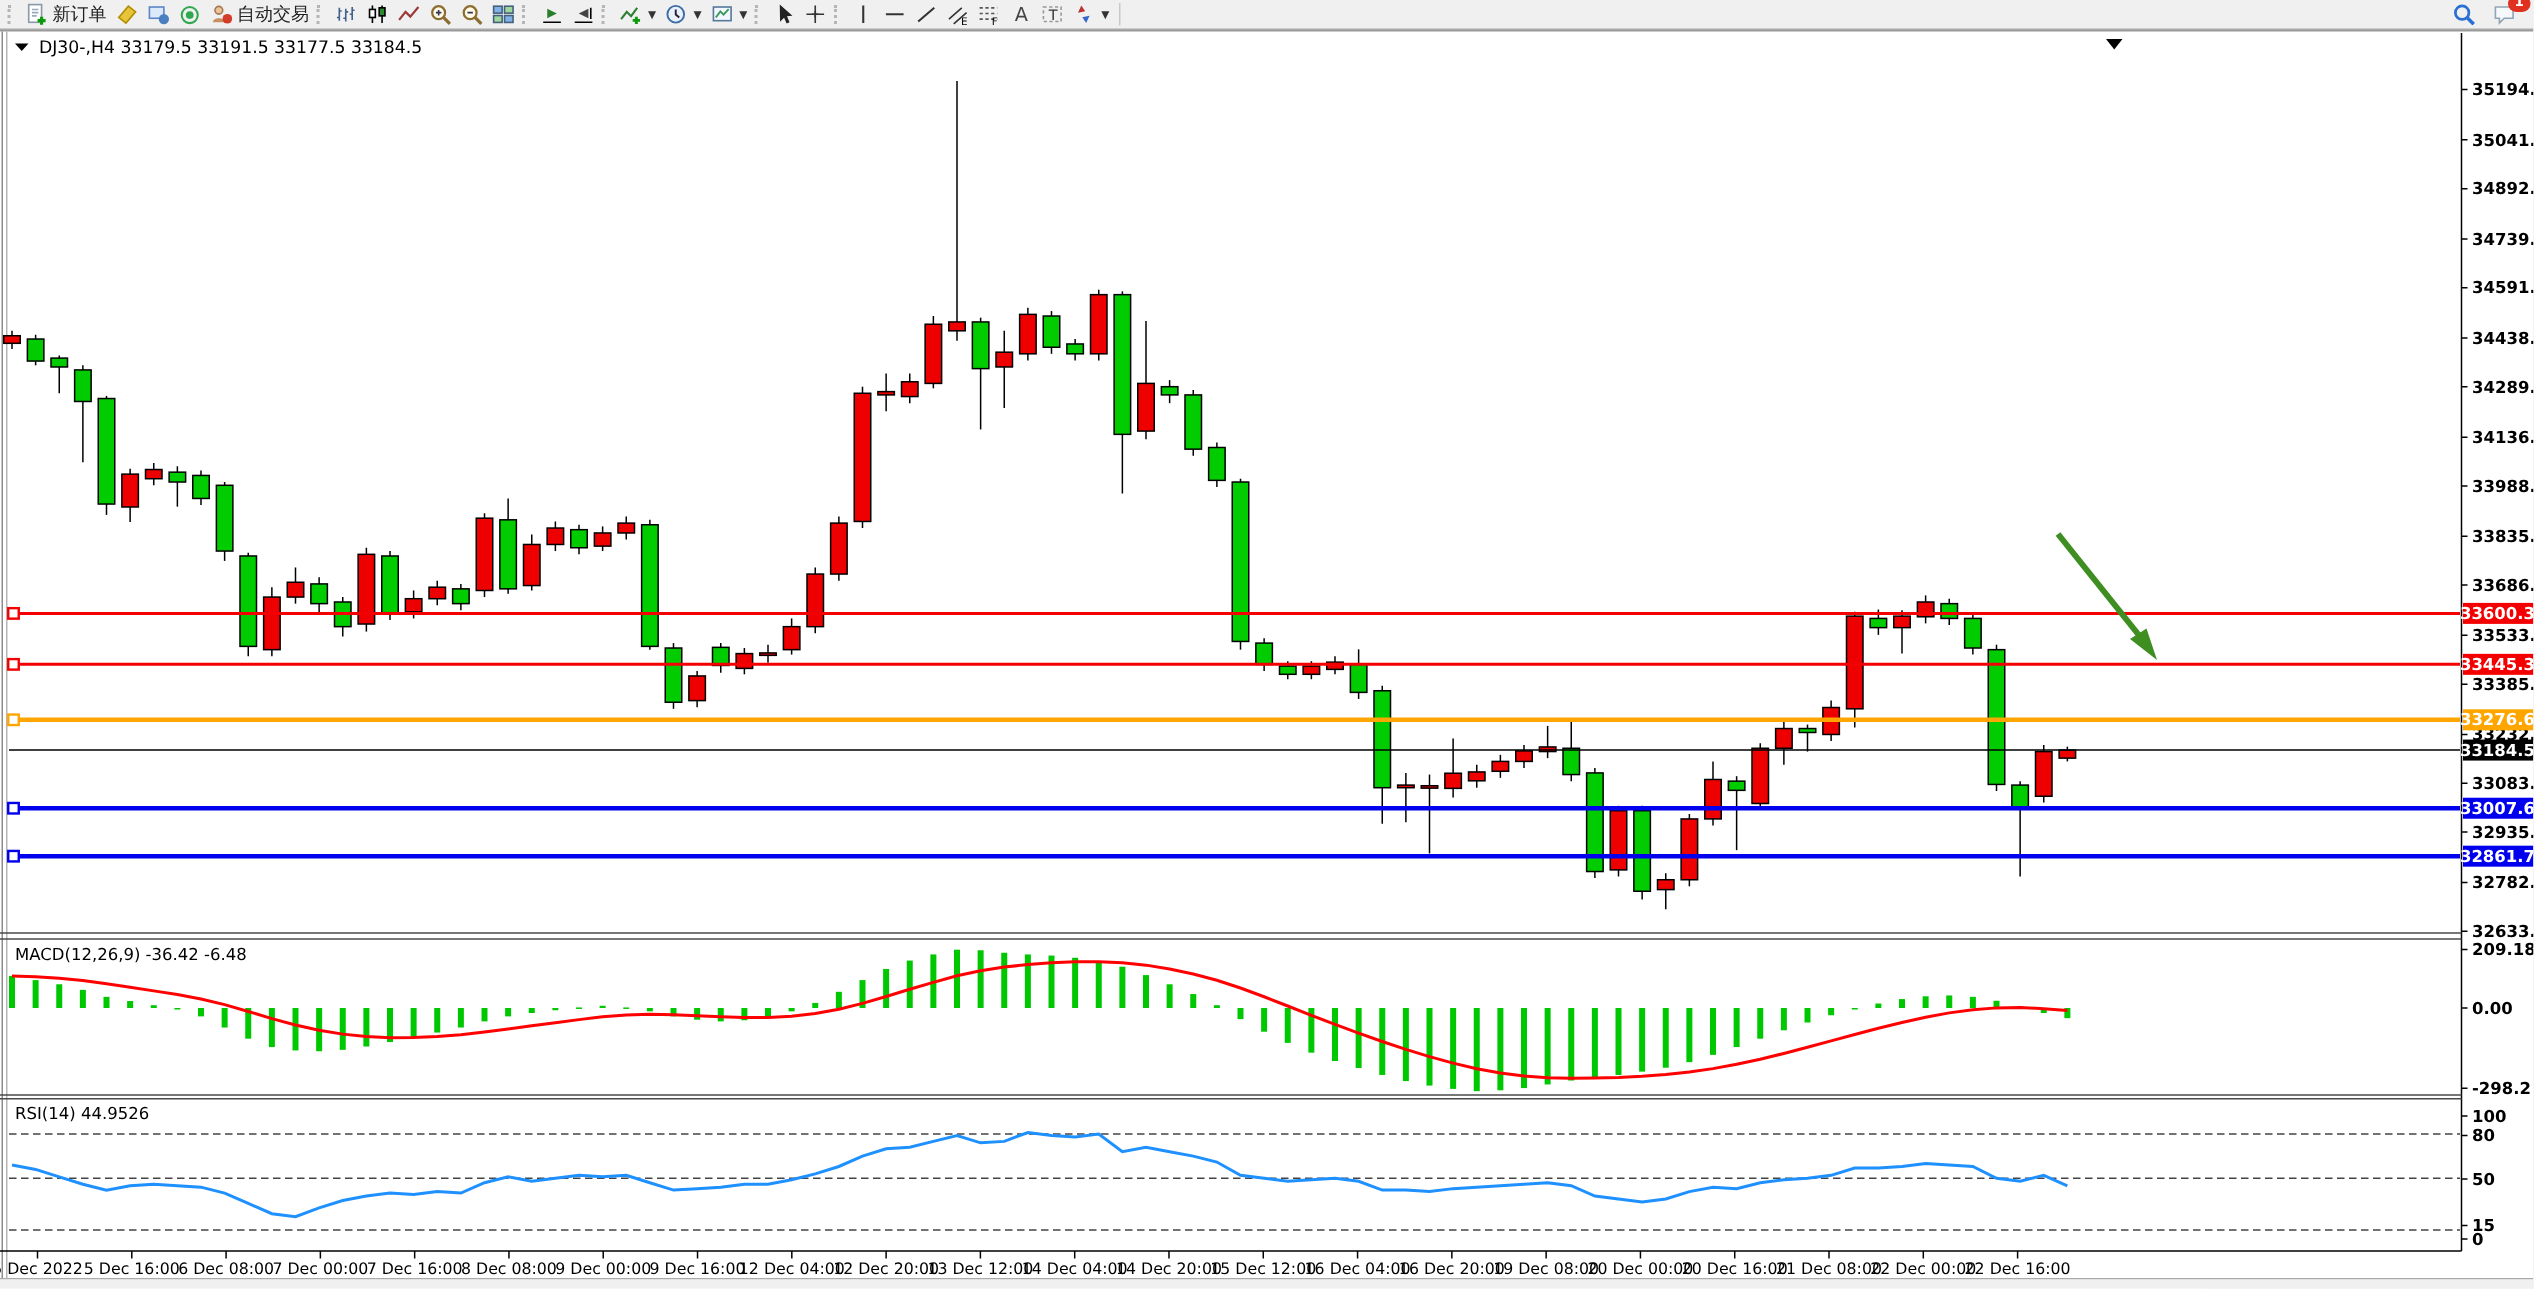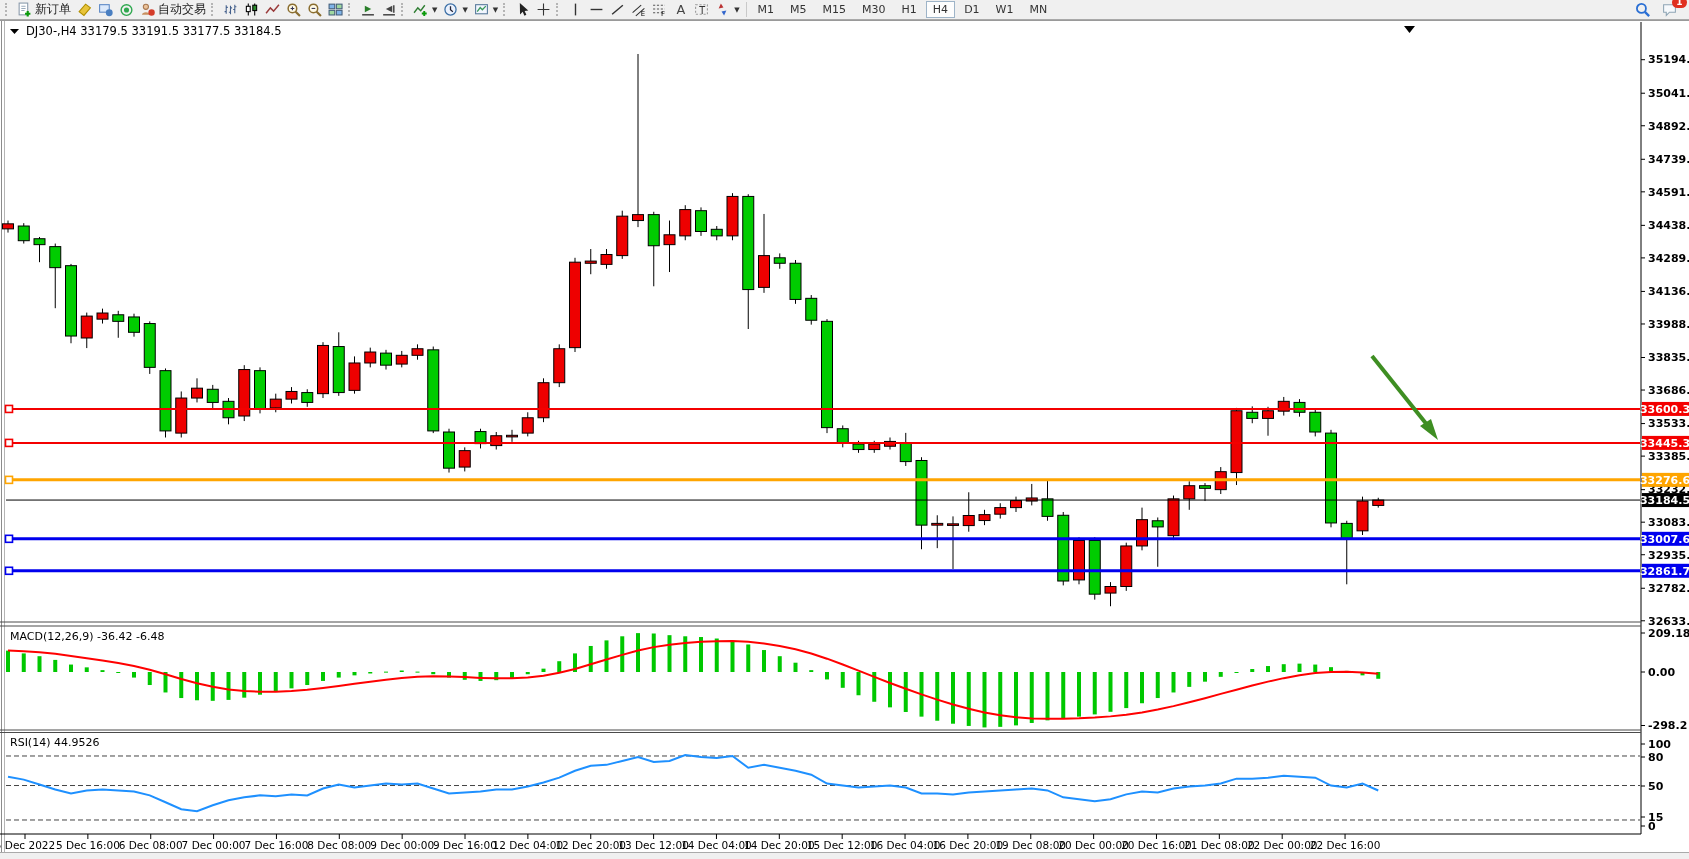--- a/index.html
+++ b/index.html
@@ -208,31 +208,20 @@
       </span>
       <span class="tbtn">
         <svg viewBox="0 0 14 14">
           <path d="M5.5 1.5l2.4 3.6-4.5 .9z" fill="#b33"></path>
           <path d="M8.5 12.5l-2.4-3.6 4.5-.9z" fill="#36c"></path>
         </svg>
         <span class="caret">▼</span>
       </span>
     </div>
     <span class="sep"></span>
-    <div class="tb-group">
-      <span class="tf-btn">M1</span>
-      <span class="tf-btn">M5</span>
-      <span class="tf-btn">M15</span>
-      <span class="tf-btn">M30</span>
-      <span class="tf-btn">H1</span>
-      <span class="tf-btn active">H4</span>
-      <span class="tf-btn">D1</span>
-      <span class="tf-btn">W1</span>
-      <span class="tf-btn">MN</span>
-    </div>
     <div class="tb-right" id="tb-right">
     <span class="tbtn" id="search-slot">
         <svg viewBox="0 0 14 14">
           <circle cx="6" cy="6" r="4.2" fill="none" stroke="#2a6fd4" stroke-width="1.7"></circle>
           <path d="M9.2 9.2l4 4" stroke="#2a6fd4" stroke-width="2.2"></path>
         </svg>
       </span>
     <span class="chat-wrap tbtn" id="chat-slot">
         <svg viewBox="0 0 14 14">
           <path d="M1.5 2.5h11v7h-5.5l-3 3v-3h-2.5z" fill="#f6f9fc" stroke="#8fa5b5"></path>

